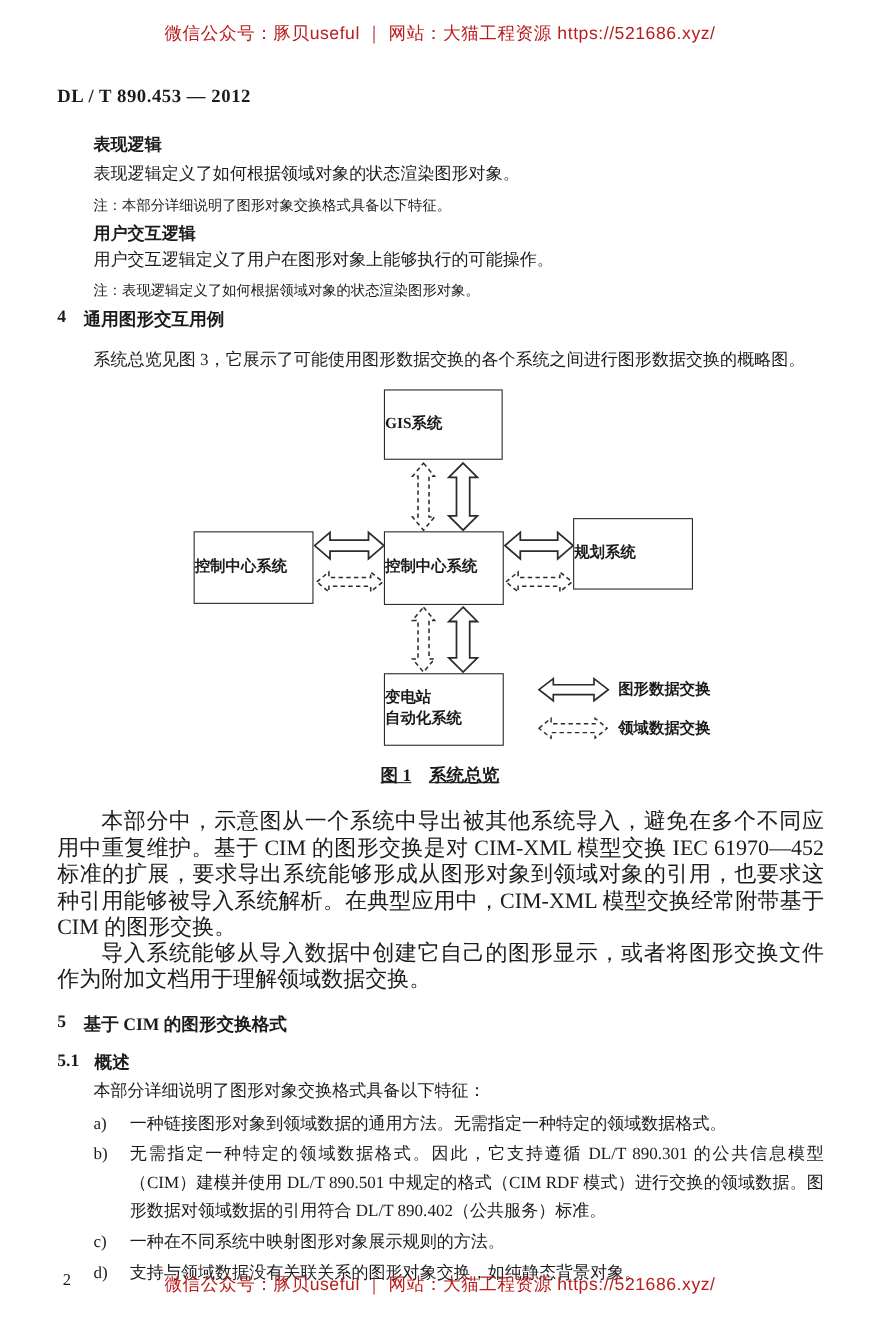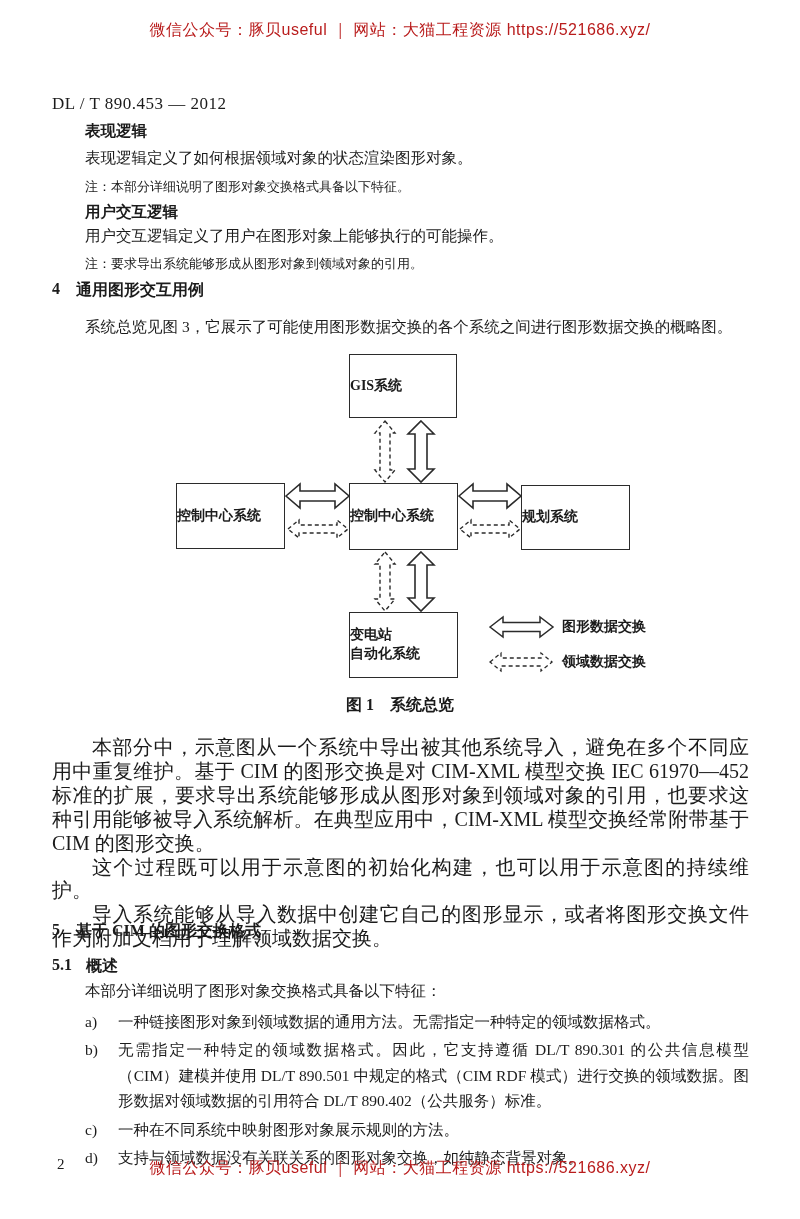--- a/index.html
+++ b/index.html
@@ -12,38 +12,38 @@
     overflow:hidden;
   }
   .abs{position:absolute;}
   .wm{
     left:0;width:800px;text-align:center;
     color:#b91c1c;font-size:16px;letter-spacing:0.5px;
     font-family:"Liberation Sans", sans-serif;
     white-space:nowrap;
   }
   .docnum{
-    left:52px;top:94px;
-    font-weight:normal;font-size:17px;letter-spacing:0.5px;
+    left:52px;top:78px;
+    font-weight:bold;font-size:17px;letter-spacing:0.5px;
   }
   .term{left:85px;font-size:15.5px;font-weight:bold;}
   .bodyline{left:85px;font-size:15.5px;white-space:nowrap;}
   .note{left:85px;font-size:13px;}
   .h-num{font-size:16px;font-weight:bold;}
   .h-title{font-size:16px;font-weight:bold;}
   .figure{left:0;top:350px;width:800px;height:368px;}
   .figure svg{position:absolute;left:0;top:0;}
   .fbox{
     position:absolute;box-sizing:border-box;
     border:1.6px solid #2b2b2b;background:#ffffff;
     display:flex;flex-direction:column;align-items:flex-start;justify-content:center;
     font-size:14px;font-weight:bold;line-height:1.35;text-align:center;
   }
   .legend-label{position:absolute;font-size:14px;font-weight:bold;white-space:nowrap;}
-  .caption{position:absolute;left:0;top:345px;width:800px;text-align:center;font-size:16px;font-weight:bold;}
+  .caption{position:absolute;left:0;top:345px;width:800px;text-align:center;font-size:16px;font-weight:bold;text-decoration:underline;}
   .caption .gap{display:inline-block;width:16px;}
   .paras{left:52px;top:736px;width:697px;}
   .paras p{margin:0;text-indent:2em;font-size:20px;line-height:23.9px;text-align:justify;}
   .lead{left:85px;top:981px;font-size:15.5px;white-space:nowrap;}
   .items{left:85px;top:1006px;width:664px;}
   .item{display:flex;margin-top:3px;font-size:15.5px;line-height:25.4px;}
   .item .lbl{width:33px;flex:0 0 33px;}
   .item .txt{flex:1;text-align:justify;}
   .pgnum{left:57px;top:1156px;font-size:15px;}
 </style>
@@ -52,21 +52,21 @@
 
 <div class="abs wm" style="top:20px">微信公众号：豚贝useful ｜ 网站：大猫工程资源 https://521686.xyz/</div>
 
 <div class="abs docnum">DL / T 890.453 — 2012</div>
 
 <div class="abs term" style="top:121px">表现逻辑</div>
 <div class="abs bodyline" style="top:148px">表现逻辑定义了如何根据领域对象的状态渲染图形对象。</div>
 <div class="abs note" style="top:178px">注：本部分详细说明了图形对象交换格式具备以下特征。</div>
 <div class="abs term" style="top:202px">用户交互逻辑</div>
 <div class="abs bodyline" style="top:226px">用户交互逻辑定义了用户在图形对象上能够执行的可能操作。</div>
-<div class="abs note" style="top:255px">注：要求导出系统能够形成从图形对象到领域对象的引用。</div>
+<div class="abs note" style="top:255px">注：表现逻辑定义了如何根据领域对象的状态渲染图形对象。</div>
 
 <div class="abs h-num" style="left:52px;top:280px">4</div>
 <div class="abs h-title" style="left:76px;top:280px">通用图形交互用例</div>
 <div class="abs bodyline" style="top:317px">系统总览见图 3，它展示了可能使用图形数据交换的各个系统之间进行图形数据交换的概略图。</div>
 
 <div class="abs figure">
   <svg width="800" height="368" viewBox="0 0 800 368">
 
     <polygon points="385,71 395,83 390,83 390,120 395,120 385,132 375,120 380,120 380,83 375,83" fill="none" stroke="#2b2b2b" stroke-width="1.4" stroke-dasharray="4 3"></polygon>
     <polygon points="421,71 434,84 427,84 427,119 434,119 421,132 408,119 415,119 415,84 408,84" fill="#ffffff" stroke="#2b2b2b" stroke-width="1.6"></polygon>
@@ -86,39 +86,38 @@
 
   <div class="fbox" style="left:349px;top:4px;width:108px;height:64px">
     <span>GIS系统</span>
   </div>
   <div class="fbox" style="left:176px;top:133px;width:109px;height:66px">
     <span>控制中心系统</span>
   </div>
   <div class="fbox" style="left:349px;top:133px;width:109px;height:67px">
     <span>控制中心系统</span>
   </div>
-  <div class="fbox" style="left:521px;top:135px;width:109px;height:65px">
+  <div class="fbox" style="left:521px;top:121px;width:109px;height:65px">
     <span>规划系统</span>
   </div>
   <div class="fbox" style="left:349px;top:262px;width:109px;height:66px">
     <span>变电站</span>
     <span>自动化系统</span>
   </div>
 
   <div class="legend-label" style="left:562px;top:268px">图形数据交换</div>
   <div class="legend-label" style="left:562px;top:303px">领域数据交换</div>
 
   <div class="caption">
     <span>图 1</span><span class="gap"></span><span>系统总览</span>
   </div>
 </div>
 
 <div class="abs paras">
   <p>本部分中，示意图从一个系统中导出被其他系统导入，避免在多个不同应用中重复维护。基于 CIM 的图形交换是对 CIM-XML 模型交换 IEC 61970—452 标准的扩展，要求导出系统能够形成从图形对象到领域对象的引用，也要求这种引用能够被导入系统解析。在典型应用中，CIM-XML 模型交换经常附带基于 CIM 的图形交换。</p>
-  <p>这个过程既可以用于示意图的初始化构建，也可以用于示意图的持续维护。</p>
   <p>导入系统能够从导入数据中创建它自己的图形显示，或者将图形交换文件作为附加文档用于理解领域数据交换。</p>
 </div>
 
 <div class="abs h-num" style="left:52px;top:921px">5</div>
 <div class="abs h-title" style="left:76px;top:921px">基于 CIM 的图形交换格式</div>
 <div class="abs h-num" style="left:52px;top:956px">5.1</div>
 <div class="abs h-title" style="left:86px;top:956px">概述</div>
 <div class="abs lead">本部分详细说明了图形对象交换格式具备以下特征：</div>
 
 <div class="abs items">

